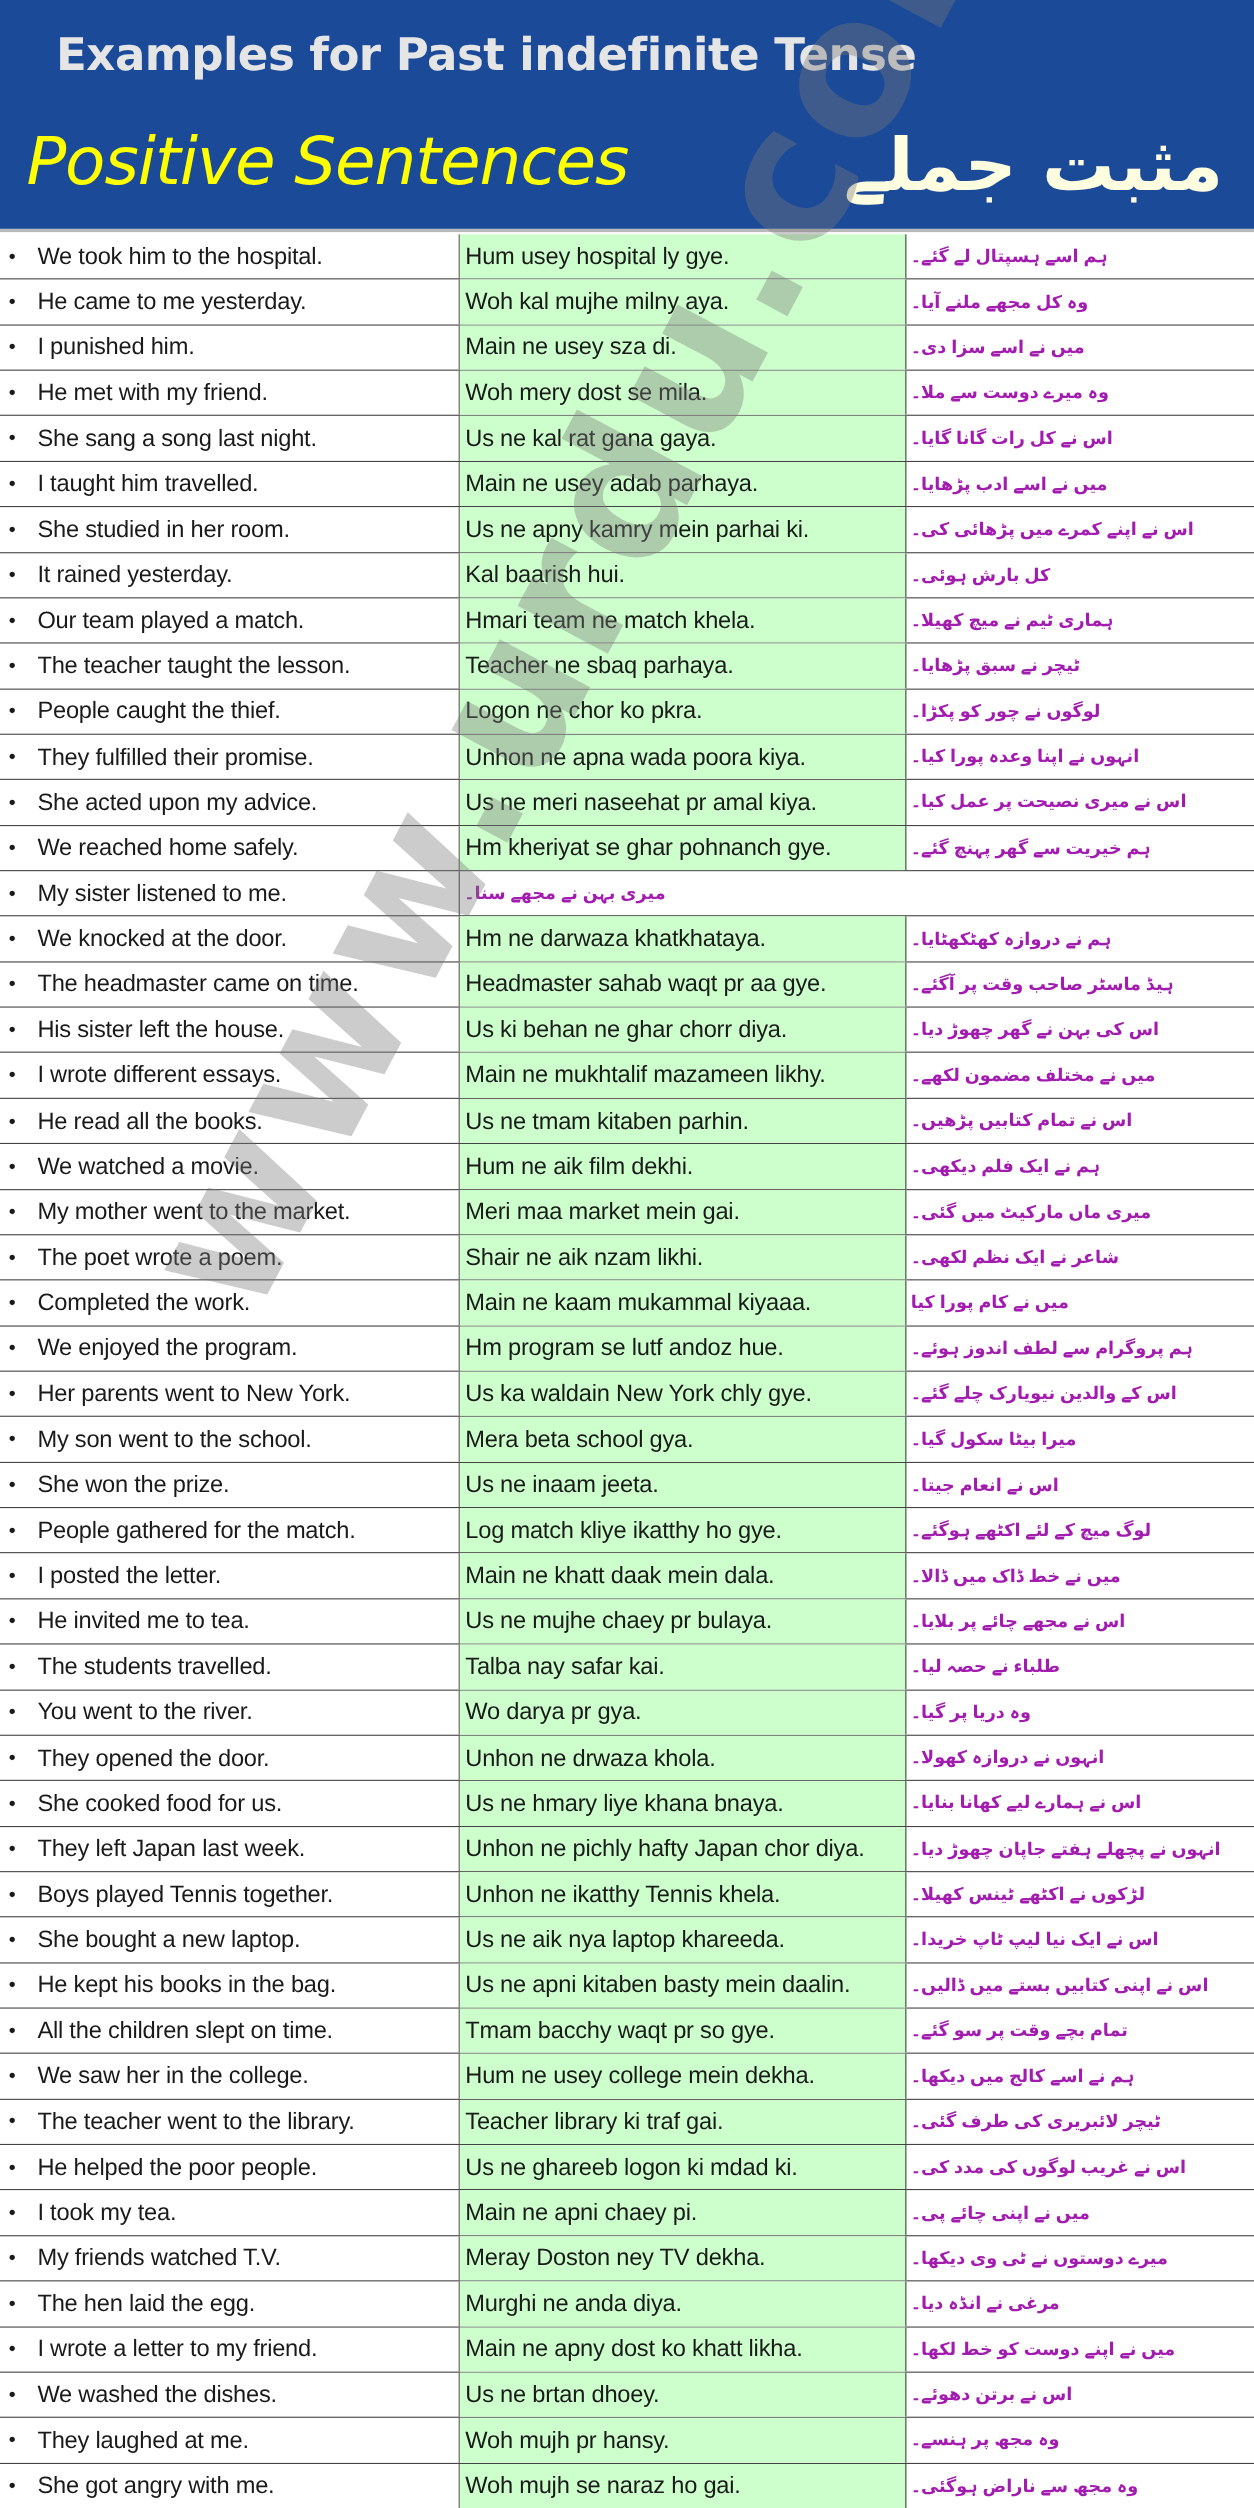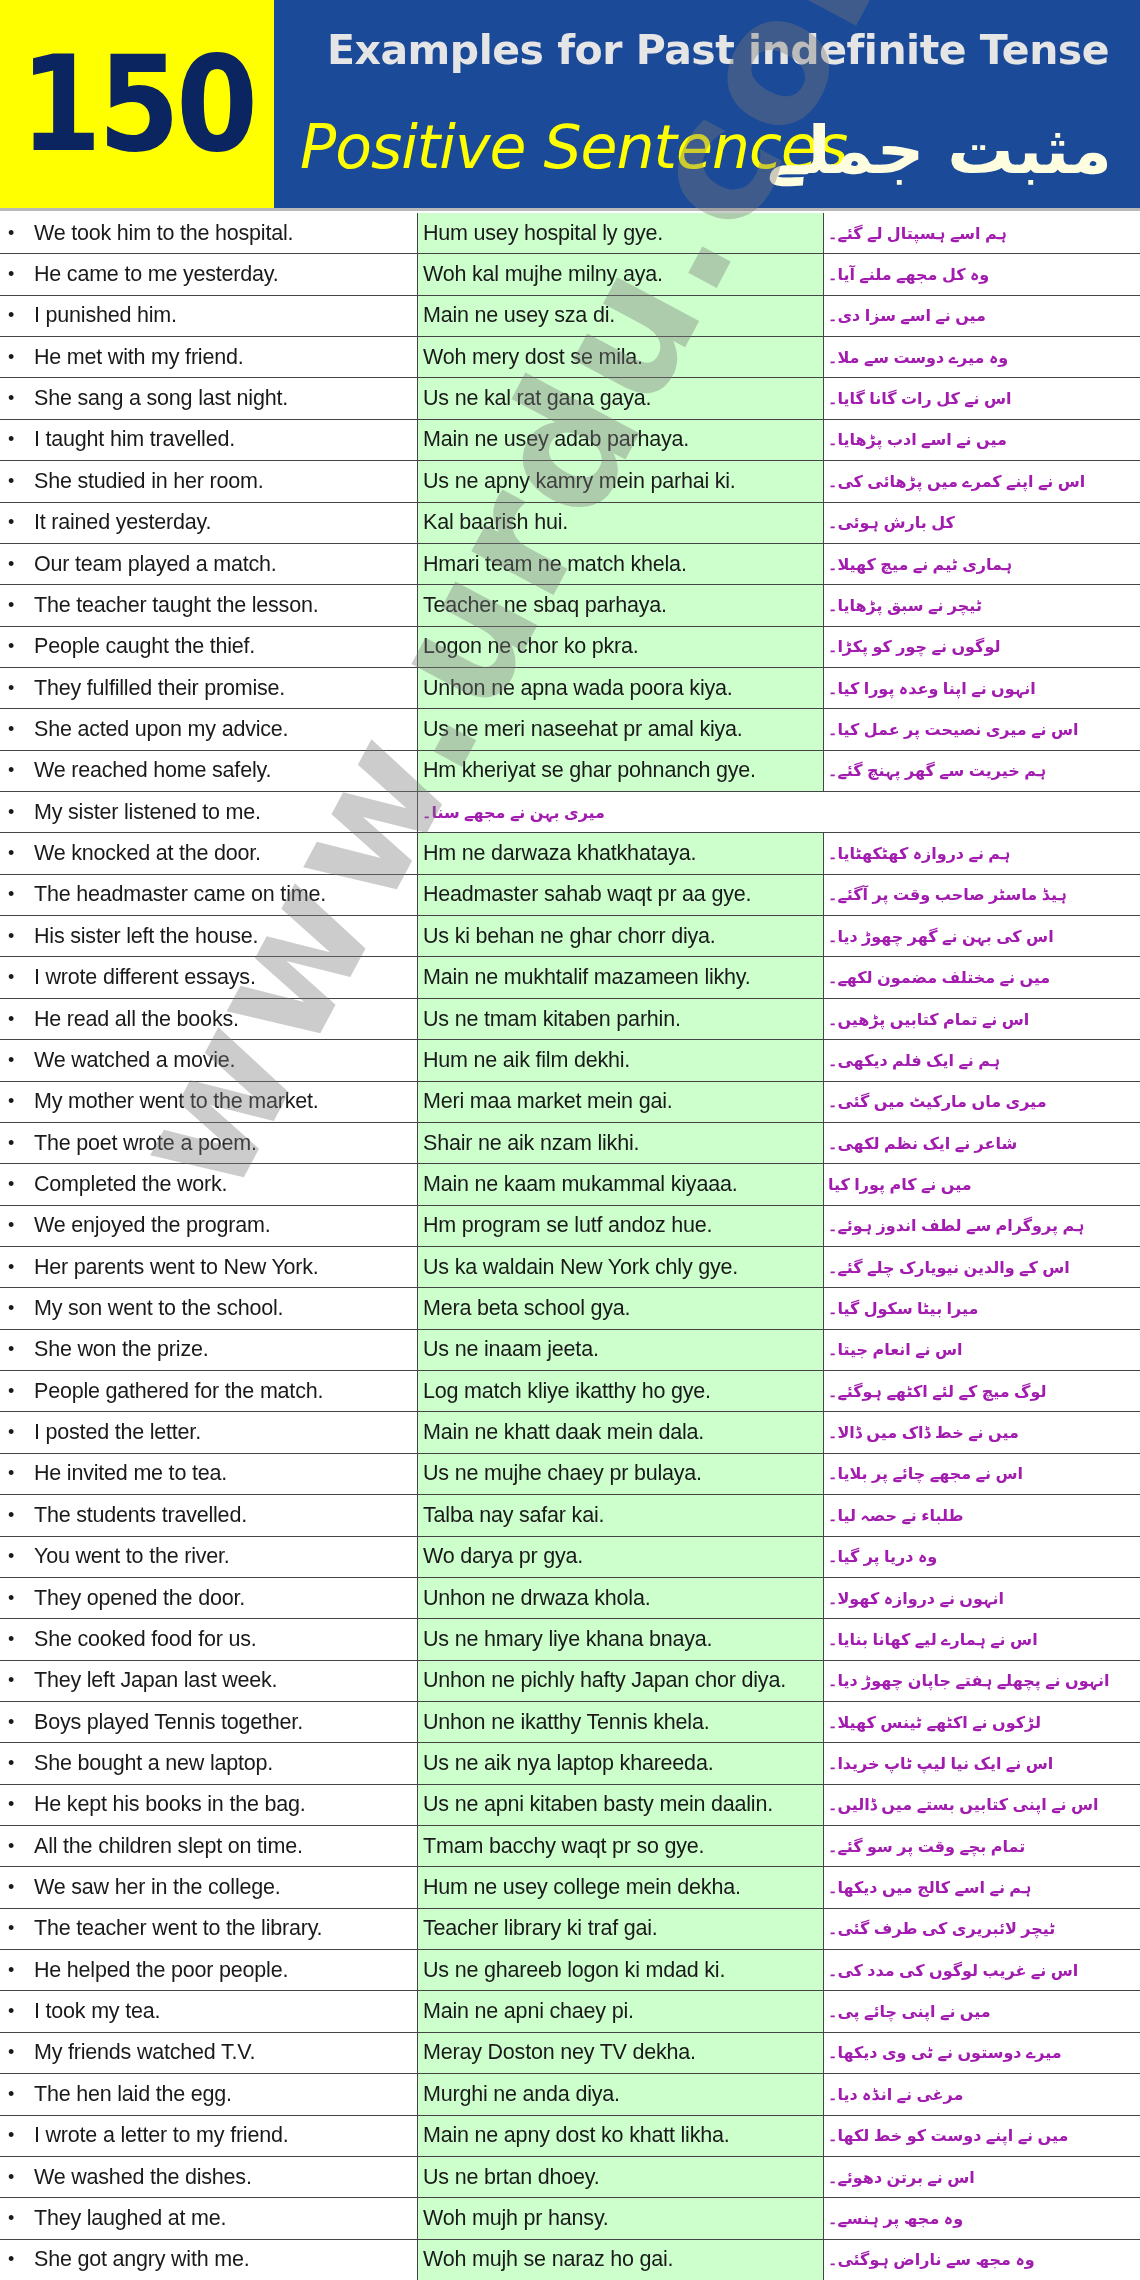--- a/index.html
+++ b/index.html
@@ -71,23 +71,20 @@
       transform-origin: 0 0; transform: rotate(-62deg);
       font-family: "DejaVu Sans", sans-serif; font-size: 170px; font-weight: bold;
       color: rgba(120, 120, 120, 0.38); white-space: nowrap; pointer-events: none;
       letter-spacing: 6px;
     }
   </style>
 </head>
 <body>
 
 <div class="header">
-  <div class="count-box">
-    <span>150</span>
-  </div>
   <div class="banner">
     <div class="title">Examples for Past indefinite Tense</div>
     <div class="subtitle">Positive Sentences</div>
     <div class="urdu-title">مثبت جملے</div>
   </div>
 </div>
 
 <div class="table" id="sentence-table">
     <div class="row">
       <div class="cell en">

